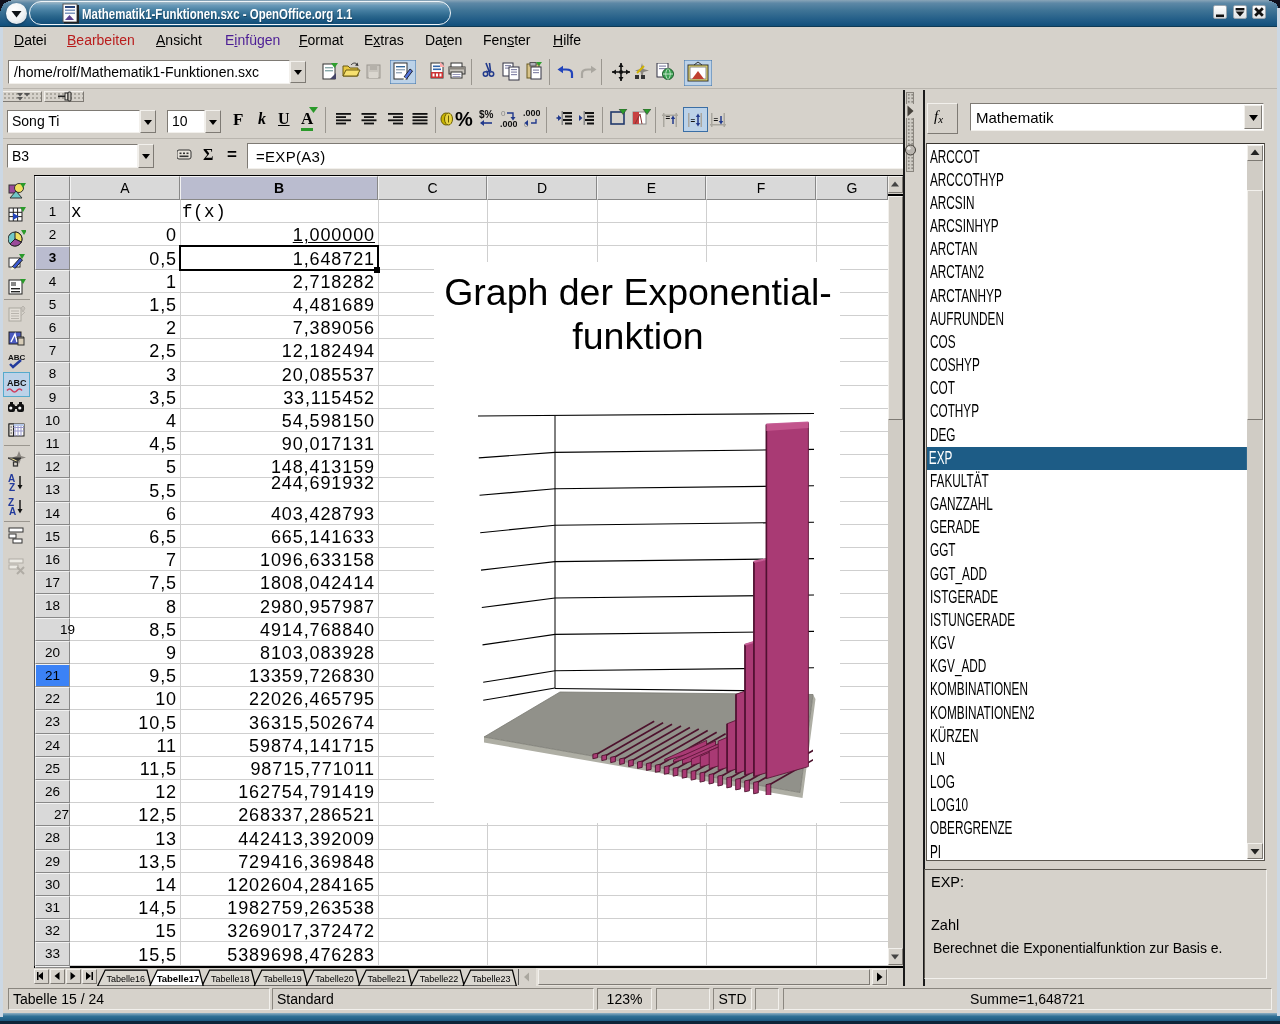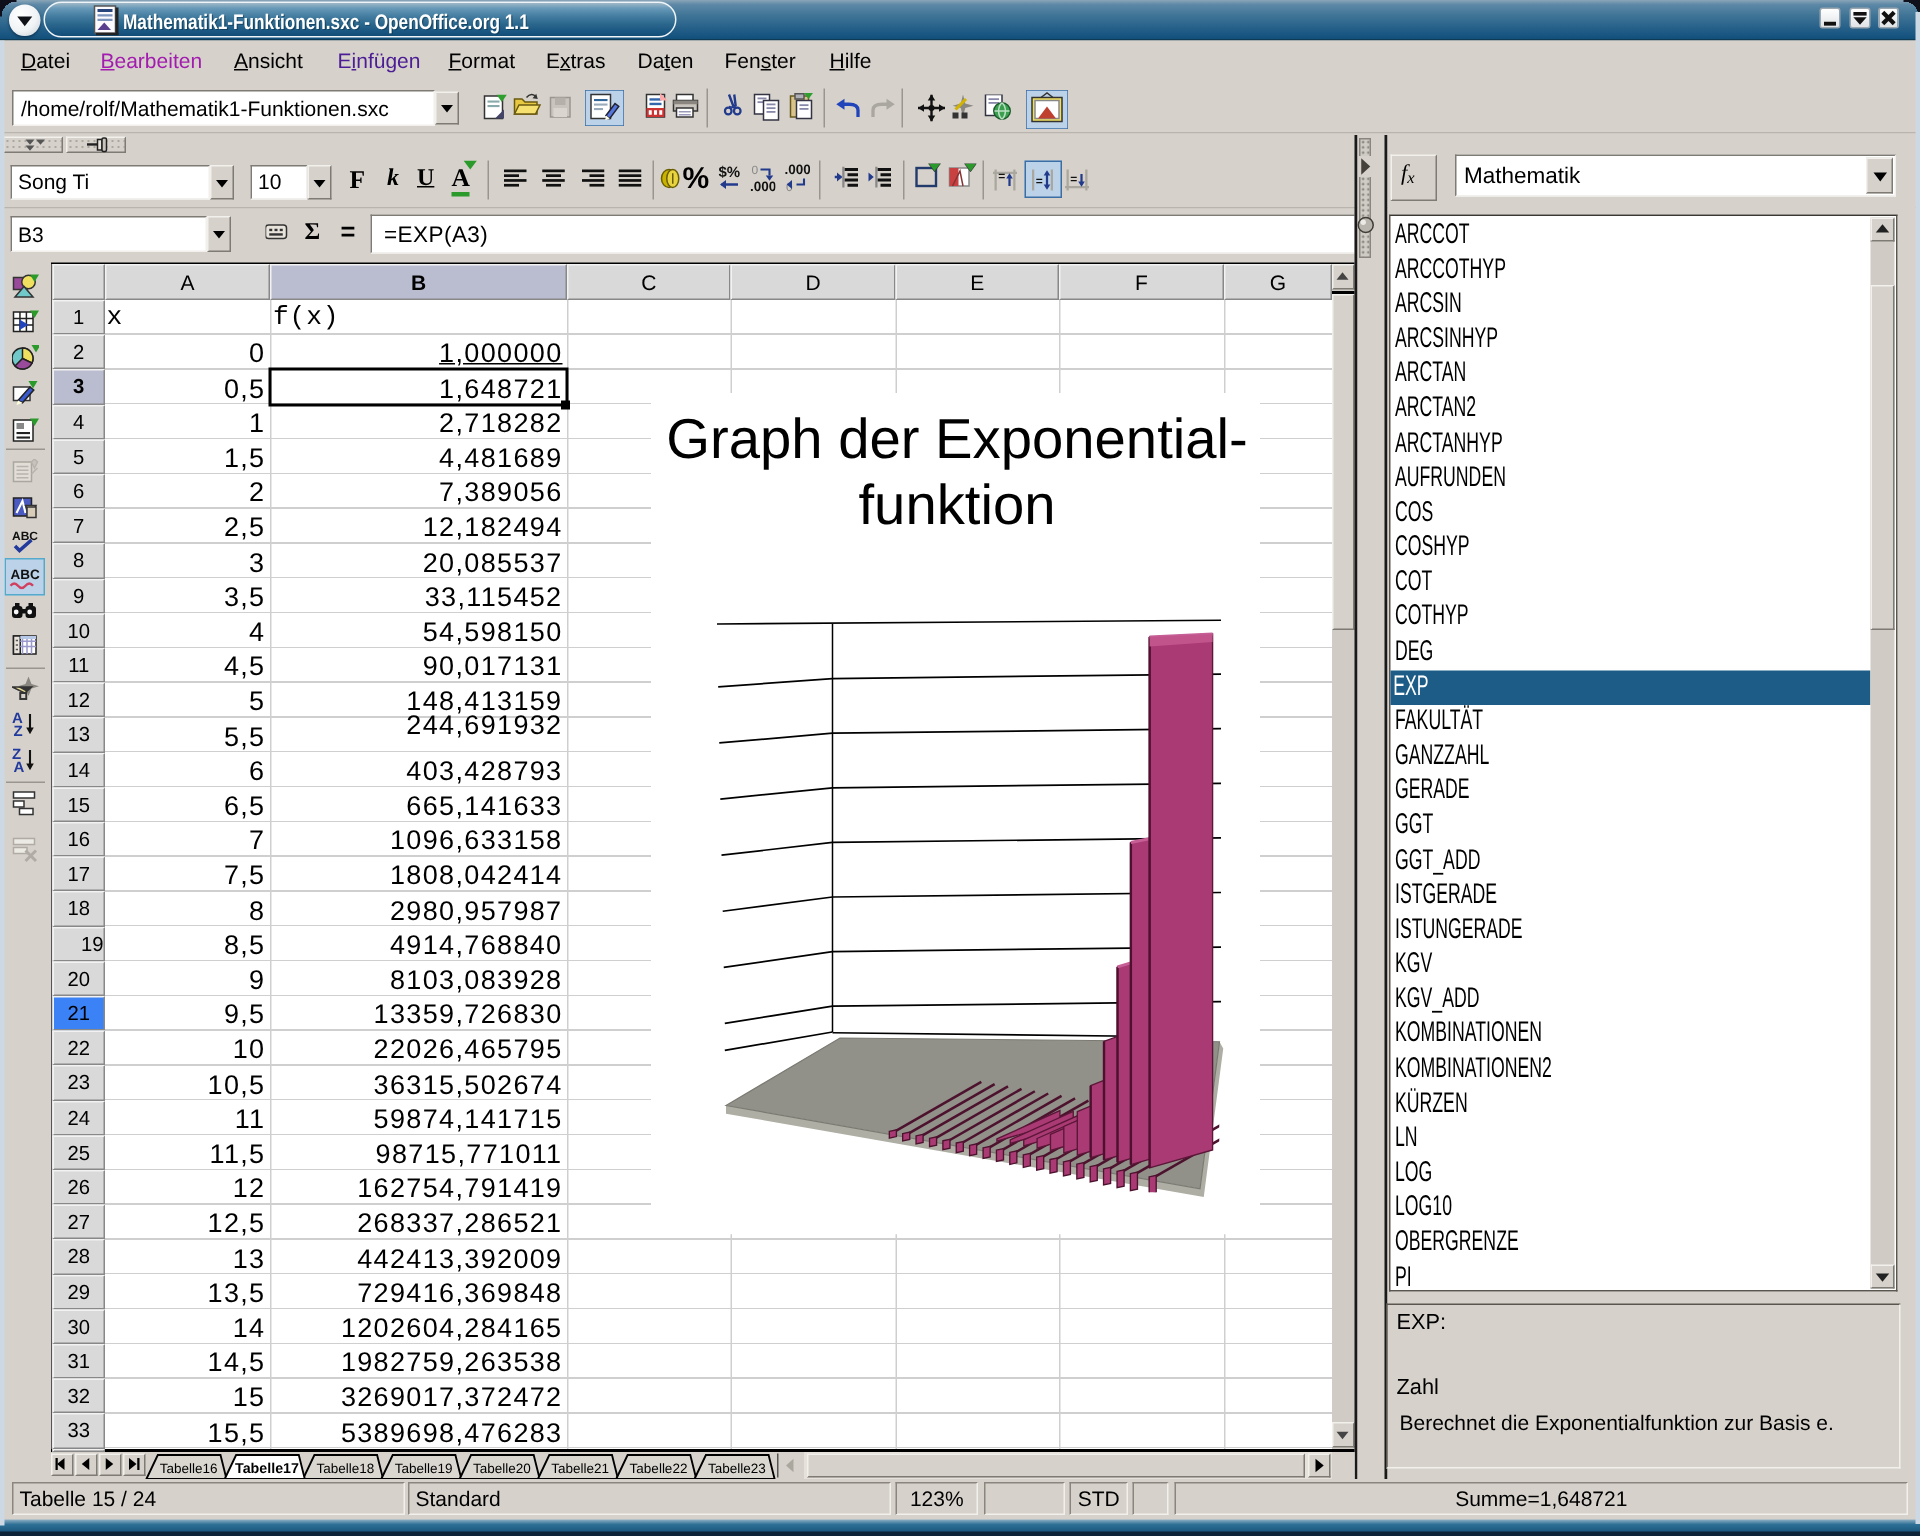--- a/index.html
+++ b/index.html
@@ -40,21 +40,21 @@
 <svg class="abs" style="left:1233px;top:5px" width="14" height="14">
     <rect x="2.6" y="3" width="8.8" height="2.4" fill="#111"></rect>
     <polygon points="2.6,6.5 11.4,6.5 7,11.5" fill="#111"></polygon>
   </svg>
 <div class="abs" style="left:1252px;top:5px;width:14px;height:14px;background:linear-gradient(180deg,#ffffff,#dfe3e6);border:1px solid #9aa6b0;border-radius:2px;"></div>
 <svg class="abs" style="left:1252px;top:5px" width="14" height="14">
     <path d="M3.2 3.2 L10.8 10.8 M10.8 3.2 L3.2 10.8" stroke="#111" stroke-width="2.8"></path>
   </svg>
 <div class="abs" style="left:0;top:27px;width:1280px;height:28px;background:#d6d2cb;"></div>
 <div class="abs" style="left:14px;top:32px;font-size:14px;color:#000;"><u>D</u>atei</div>
-<div class="abs" style="left:67px;top:32px;font-size:14px;color:#a21caf;"><u>B</u>earbeiten</div>
+<div class="abs" style="left:67px;top:32px;font-size:14px;color:#b91c1c;"><u>B</u>earbeiten</div>
 <div class="abs" style="left:156px;top:32px;font-size:14px;color:#000;"><u>A</u>nsicht</div>
 <div class="abs" style="left:225px;top:32px;font-size:14px;color:#4c1d95;">E<u>i</u>nfügen</div>
 <div class="abs" style="left:299px;top:32px;font-size:14px;color:#000;"><u>F</u>ormat</div>
 <div class="abs" style="left:364px;top:32px;font-size:14px;color:#000;">E<u>x</u>tras</div>
 <div class="abs" style="left:425px;top:32px;font-size:14px;color:#000;">Da<u>t</u>en</div>
 <div class="abs" style="left:483px;top:32px;font-size:14px;color:#000;">Fen<u>s</u>ter</div>
 <div class="abs" style="left:553px;top:32px;font-size:14px;color:#000;"><u>H</u>ilfe</div>
 <div class="abs" style="left:0;top:55px;width:1280px;height:34px;background:#d6d2cb;border-bottom:1px solid #b9b5ae;"></div>
 <div class="abs sunk" style="left:8px;top:60px;width:282px;height:24px;background:#fff;"></div>
 <div class="abs" style="left:14px;top:64px;font-size:14px;">/home/rolf/Mathematik1-Funktionen.sxc</div>
@@ -456,29 +456,29 @@
 <div class="abs hdr" style="left:35px;top:385.6px;width:35px;height:23.2px;background:#d9d9d9;text-align:center;line-height:21.2px;font-size:13.5px;font-weight:normal;">9</div>
 <div class="abs hdr" style="left:35px;top:408.8px;width:35px;height:23.2px;background:#d9d9d9;text-align:center;line-height:21.2px;font-size:13.5px;font-weight:normal;">10</div>
 <div class="abs hdr" style="left:35px;top:432.0px;width:35px;height:23.2px;background:#d9d9d9;text-align:center;line-height:21.2px;font-size:13.5px;font-weight:normal;">11</div>
 <div class="abs hdr" style="left:35px;top:455.2px;width:35px;height:23.2px;background:#d9d9d9;text-align:center;line-height:21.2px;font-size:13.5px;font-weight:normal;">12</div>
 <div class="abs hdr" style="left:35px;top:478.4px;width:35px;height:23.2px;background:#d9d9d9;text-align:center;line-height:21.2px;font-size:13.5px;font-weight:normal;">13</div>
 <div class="abs hdr" style="left:35px;top:501.6px;width:35px;height:23.2px;background:#d9d9d9;text-align:center;line-height:21.2px;font-size:13.5px;font-weight:normal;">14</div>
 <div class="abs hdr" style="left:35px;top:524.8px;width:35px;height:23.2px;background:#d9d9d9;text-align:center;line-height:21.2px;font-size:13.5px;font-weight:normal;">15</div>
 <div class="abs hdr" style="left:35px;top:548.0px;width:35px;height:23.2px;background:#d9d9d9;text-align:center;line-height:21.2px;font-size:13.5px;font-weight:normal;">16</div>
 <div class="abs hdr" style="left:35px;top:571.2px;width:35px;height:23.2px;background:#d9d9d9;text-align:center;line-height:21.2px;font-size:13.5px;font-weight:normal;">17</div>
 <div class="abs hdr" style="left:35px;top:594.4px;width:35px;height:23.2px;background:#d9d9d9;text-align:center;line-height:21.2px;font-size:13.5px;font-weight:normal;">18</div>
-<div class="abs hdr" style="left:35px;top:617.6px;width:35px;height:23.2px;background:#d9d9d9;text-align:right;line-height:21.2px;font-size:13.5px;font-weight:normal;">19</div>
+<div class="abs hdr" style="left:35px;top:617.6px;width:35px;height:23.2px;background:#d9d9d9;text-align:left;line-height:21.2px;font-size:13.5px;font-weight:normal;padding-left:24px;">19</div>
 <div class="abs hdr" style="left:35px;top:640.8px;width:35px;height:23.2px;background:#d9d9d9;text-align:center;line-height:21.2px;font-size:13.5px;font-weight:normal;">20</div>
 <div class="abs hdr" style="left:35px;top:664.0px;width:35px;height:23.2px;background:#3b82f6;text-align:center;line-height:21.2px;font-size:13.5px;font-weight:normal;">21</div>
 <div class="abs hdr" style="left:35px;top:687.2px;width:35px;height:23.2px;background:#d9d9d9;text-align:center;line-height:21.2px;font-size:13.5px;font-weight:normal;">22</div>
 <div class="abs hdr" style="left:35px;top:710.4px;width:35px;height:23.2px;background:#d9d9d9;text-align:center;line-height:21.2px;font-size:13.5px;font-weight:normal;">23</div>
 <div class="abs hdr" style="left:35px;top:733.6px;width:35px;height:23.2px;background:#d9d9d9;text-align:center;line-height:21.2px;font-size:13.5px;font-weight:normal;">24</div>
 <div class="abs hdr" style="left:35px;top:756.8px;width:35px;height:23.2px;background:#d9d9d9;text-align:center;line-height:21.2px;font-size:13.5px;font-weight:normal;">25</div>
 <div class="abs hdr" style="left:35px;top:780.0px;width:35px;height:23.2px;background:#d9d9d9;text-align:center;line-height:21.2px;font-size:13.5px;font-weight:normal;">26</div>
-<div class="abs hdr" style="left:35px;top:803.2px;width:35px;height:23.2px;background:#d9d9d9;text-align:center;line-height:21.2px;font-size:13.5px;font-weight:normal;">27</div>
+<div class="abs hdr" style="left:35px;top:803.2px;width:35px;height:23.2px;background:#d9d9d9;text-align:right;line-height:21.2px;font-size:13.5px;font-weight:normal;">27</div>
 <div class="abs hdr" style="left:35px;top:826.4px;width:35px;height:23.2px;background:#d9d9d9;text-align:center;line-height:21.2px;font-size:13.5px;font-weight:normal;">28</div>
 <div class="abs hdr" style="left:35px;top:849.6px;width:35px;height:23.2px;background:#d9d9d9;text-align:center;line-height:21.2px;font-size:13.5px;font-weight:normal;">29</div>
 <div class="abs hdr" style="left:35px;top:872.8px;width:35px;height:23.2px;background:#d9d9d9;text-align:center;line-height:21.2px;font-size:13.5px;font-weight:normal;">30</div>
 <div class="abs hdr" style="left:35px;top:896.0px;width:35px;height:23.2px;background:#d9d9d9;text-align:center;line-height:21.2px;font-size:13.5px;font-weight:normal;">31</div>
 <div class="abs hdr" style="left:35px;top:919.2px;width:35px;height:23.2px;background:#d9d9d9;text-align:center;line-height:21.2px;font-size:13.5px;font-weight:normal;">32</div>
 <div class="abs hdr" style="left:35px;top:942.4px;width:35px;height:23.2px;background:#d9d9d9;text-align:center;line-height:21.2px;font-size:13.5px;font-weight:normal;">33</div>
 <div class="abs hdr" style="left:35px;top:965.6px;width:35px;height:0.4px;"></div>
 <div class="abs" style="left:71px;top:202px;font-family:'Liberation Mono',monospace;font-size:17.5px;letter-spacing:0.55px;">x</div>
 <div class="abs" style="left:182px;top:202px;font-family:'Liberation Mono',monospace;font-size:17.5px;letter-spacing:0.55px;">f(x)</div>
 <div class="abs" style="left:70px;top:225.4px;width:107px;text-align:right;font-family:'Liberation Sans',sans-serif;font-size:18px;letter-spacing:0.9px;">0</div>

